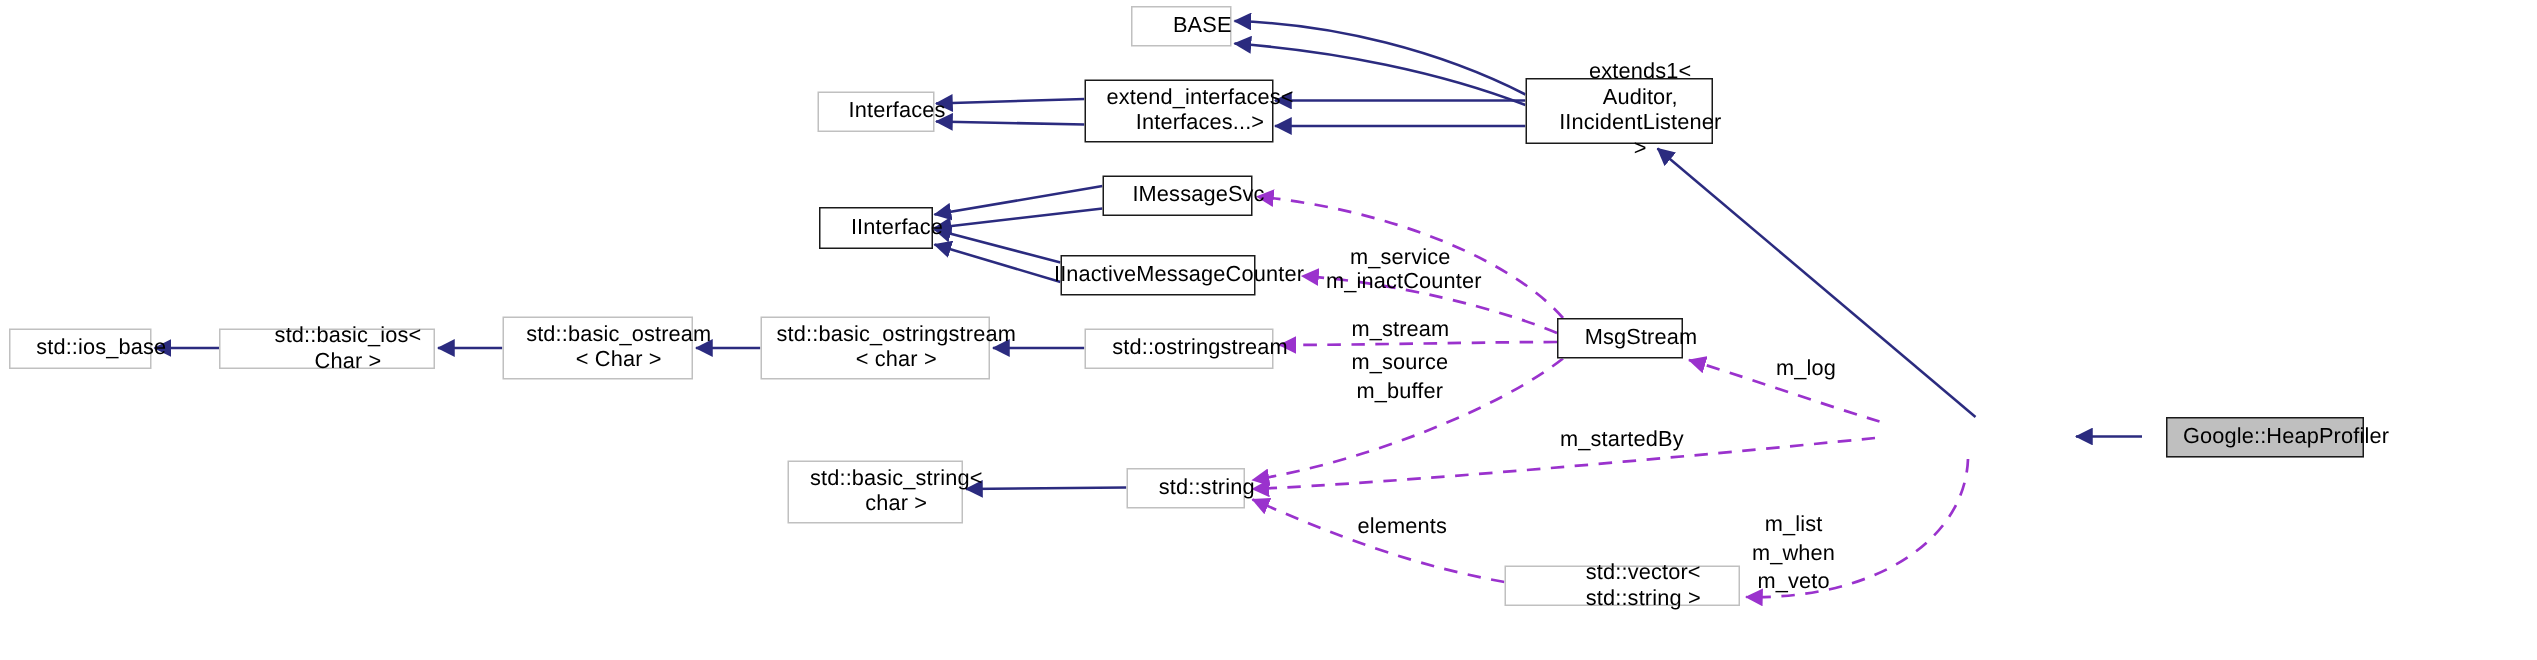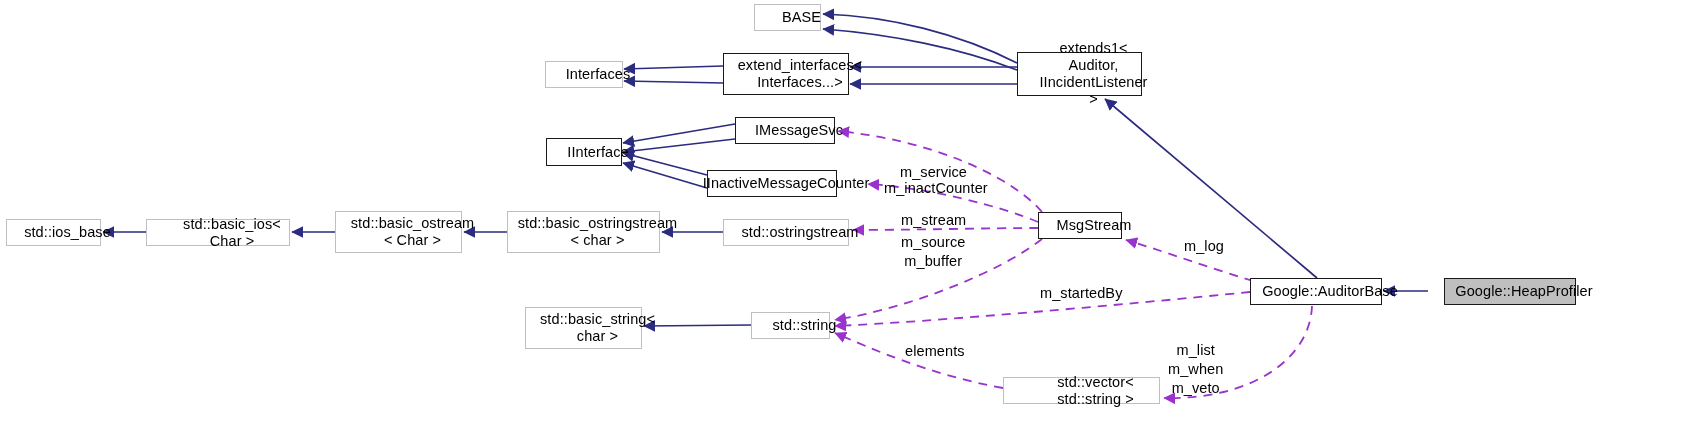--- a/index.html
+++ b/index.html
@@ -95,21 +95,20 @@
   <div class="node light" style="left:335px;top:211px;width:127px;height:42px;">std::basic_ostream
 &lt; Char &gt;</div>
 
   <div class="node light" style="left:507px;top:211px;width:153px;height:42px;">std::basic_ostringstream
 &lt; char &gt;</div>
 
   <div class="node light" style="left:723px;top:219px;width:126px;height:27px;">std::ostringstream</div>
 
   <div class="node dark" style="left:1038px;top:212px;width:84px;height:27px;">MsgStream</div>
 
-  <div class="node dark" style="left:1250px;top:278px;width:132px;height:27px;">Google::AuditorBase</div>
 
   <div class="node highlight" style="left:1428px;top:278px;width:132px;height:27px;">Google::HeapProfiler</div>
 
   <div class="node light" style="left:525px;top:307px;width:117px;height:42px;">std::basic_string&lt;
 char &gt;</div>
 
   <div class="node light" style="left:751px;top:312px;width:79px;height:27px;">std::string</div>
 
   <div class="node light" style="left:1003px;top:377px;width:157px;height:27px;">std::vector&lt; std::string &gt;</div>
 

